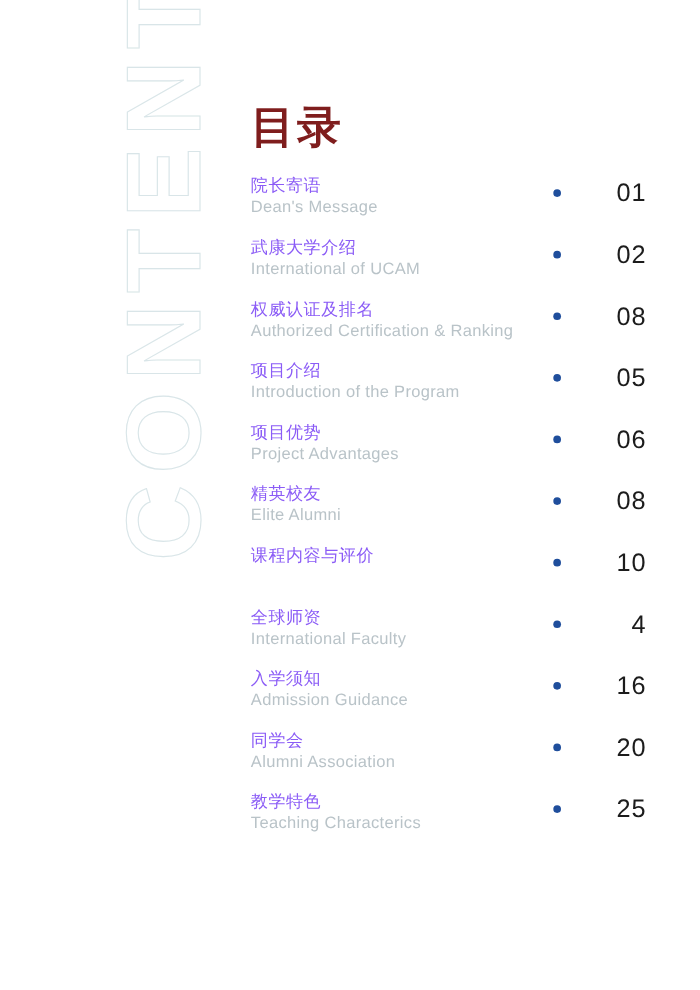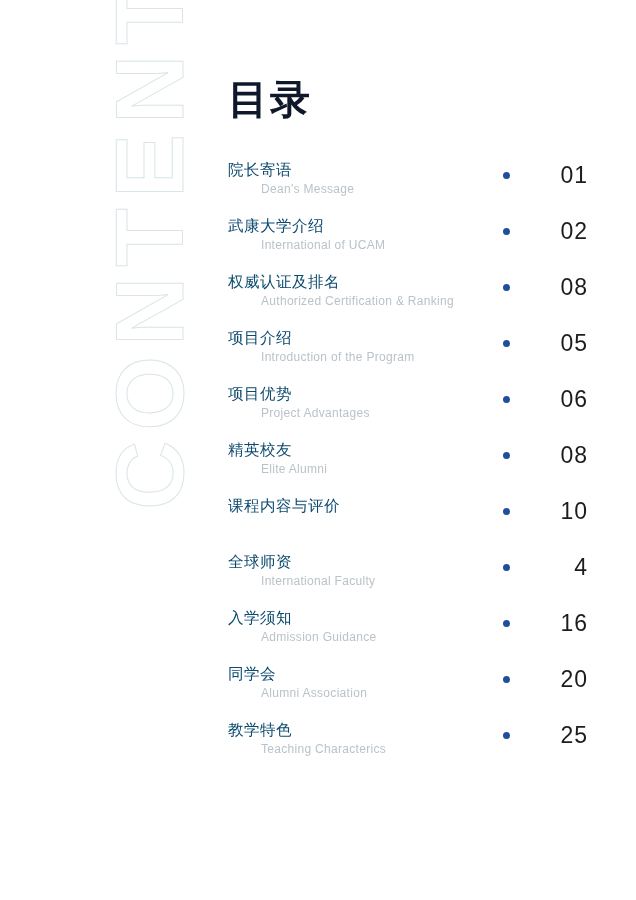--- a/index.html
+++ b/index.html
@@ -39,25 +39,25 @@
     -webkit-text-stroke: 1px #d7e4e7;
     text-shadow: 0 0 0 transparent;
     white-space: nowrap;
     opacity: 0.95;
   }
 
   
   .page-title {
     position: absolute;
     left: 228px;
-    top: 72px;
+    top: 88px;
     font-size: 40px;
     font-weight: 700;
     letter-spacing: 2px;
-    color: #0f172a;
+    color: #7f1d1d;
   }
 
   
   .toc {
     position: absolute;
     left: 228px;
     top: 160px;
     width: 360px;
   }
   .toc-row {
@@ -67,31 +67,30 @@
     height: 56px;
   }
   .toc-labels {
     display: flex;
     flex-direction: column;
     justify-content: flex-start;
   }
   .toc-cn {
     font-size: 15.5px;
     font-weight: 500;
-    color: #0c4a6e;
+    color: #8b5cf6;
     line-height: 20px;
     letter-spacing: 0.5px;
   }
   .toc-en {
-    font-size: 12px;
+    font-size: 15px;
     color: #b9c3c8;
     line-height: 18px;
     letter-spacing: 0.3px;
     white-space: nowrap;
-    margin-left: 33px;
   }
   .toc-right {
     display: flex;
     align-items: center;
     gap: 44px;
     padding-top: 2px;
   }
   .dot {
     width: 7px;
     height: 7px;

